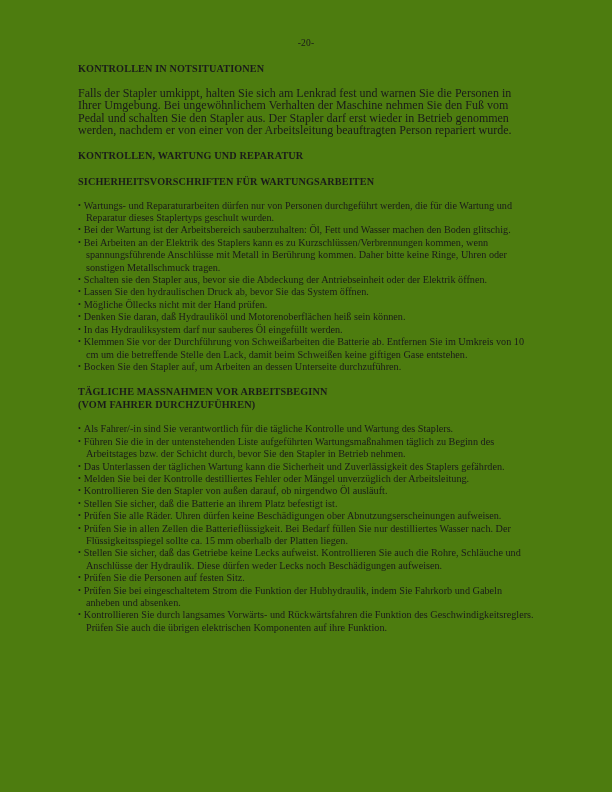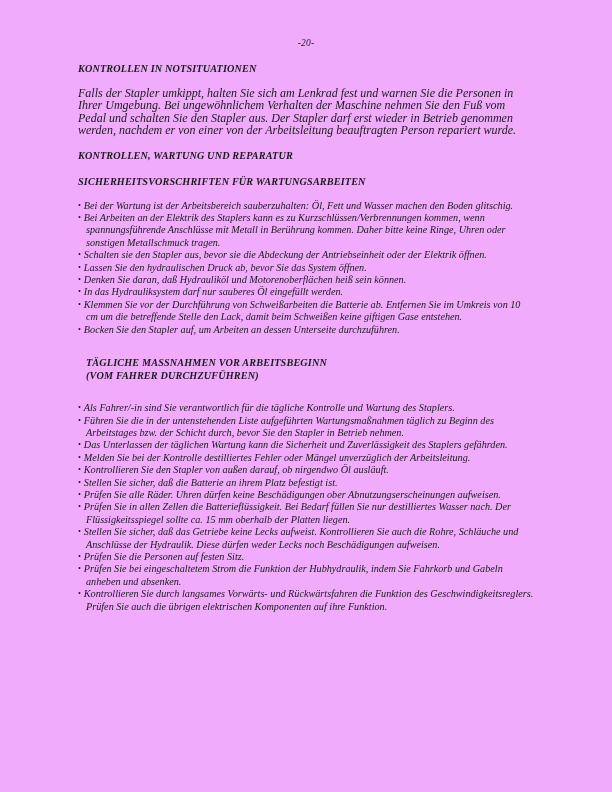--- a/index.html
+++ b/index.html
@@ -4,26 +4,25 @@
 <style>
   html, body {
     margin: 0;
     padding: 0;
     background: #ffffff;
   }
   .page {
     position: relative;
     width: 612px;
     height: 792px;
-    background: #f0abfc;
+    background: #4d7c0f;
     font-family: "Liberation Serif", "DejaVu Serif", serif;
     color: #1a1a1a;
     overflow: hidden;
     box-sizing: border-box;
-    font-style: italic;
   }
   .page-number {
     position: absolute;
     top: 38px;
     left: 0;
     width: 612px;
     text-align: center;
     font-size: 9.5px;
     letter-spacing: 0.2px;
   }
@@ -60,21 +59,21 @@
     margin: 0;
     padding: 0 0 0 8px;
     text-indent: -8px;
   }
   ul.bullets li::before {
     content: "\2022";
     margin-right: 3px;
     font-size: 8px;
     vertical-align: 1px;
   }
-  .heading-block { margin: 8px; }
+  .heading-block { margin: 0; }
   .heading-block .heading + .heading { margin-top: 0; }
 </style>
 </head>
 <body>
 
 <div class="page">
 
   <div class="page-number">-20-</div>
 
   <div class="body-col">
@@ -85,24 +84,26 @@
     <p class="para">Falls der Stapler umkippt, halten Sie sich am Lenkrad fest und warnen Sie die Personen in Ihrer Umgebung. Bei ungewöhnlichem Verhalten der Maschine nehmen Sie den Fuß vom Pedal und schalten Sie den Stapler aus. Der Stapler darf erst wieder in Betrieb genommen werden, nachdem er von einer von der Arbeitsleitung beauftragten Person repariert wurde.</p>
     <div class="gap-para-after"></div>
 
     <h2 class="heading">KONTROLLEN, WARTUNG UND REPARATUR</h2>
     <div class="gap-section"></div>
 
     <h2 class="heading">SICHERHEITSVORSCHRIFTEN FÜR WARTUNGSARBEITEN</h2>
     <div class="gap-heading-after"></div>
 
     <ul class="bullets">
+      <li>Wartungs- und Reparaturarbeiten dürfen nur von Personen durchgeführt werden, die für die Wartung und Reparatur dieses Staplertyps geschult wurden.</li>
       <li>Bei der Wartung ist der Arbeitsbereich sauberzuhalten: Öl, Fett und Wasser machen den Boden glitschig.</li>
       <li>Bei Arbeiten an der Elektrik des Staplers kann es zu Kurzschlüssen/Verbrennungen kommen, wenn spannungsführende Anschlüsse mit Metall in Berührung kommen. Daher bitte keine Ringe, Uhren oder sonstigen Metallschmuck tragen.</li>
       <li>Schalten sie den Stapler aus, bevor sie die Abdeckung der Antriebseinheit oder der Elektrik öffnen.</li>
       <li>Lassen Sie den hydraulischen Druck ab, bevor Sie das System öffnen.</li>
+      <li>Mögliche Öllecks nicht mit der Hand prüfen.</li>
       <li>Denken Sie daran, daß Hydrauliköl und Motorenoberflächen heiß sein können.</li>
       <li>In das Hydrauliksystem darf nur sauberes Öl eingefüllt werden.</li>
       <li>Klemmen Sie vor der Durchführung von Schweißarbeiten die Batterie ab. Entfernen Sie im Umkreis von 10 cm um die betreffende Stelle den Lack, damit beim Schweißen keine giftigen Gase entstehen.</li>
       <li>Bocken Sie den Stapler auf, um Arbeiten an dessen Unterseite durchzuführen.</li>
     </ul>
 
     <div class="gap-para-after"></div>
 
     <div class="heading-block">
       <h2 class="heading">TÄGLICHE MASSNAHMEN VOR ARBEITSBEGINN</h2>

